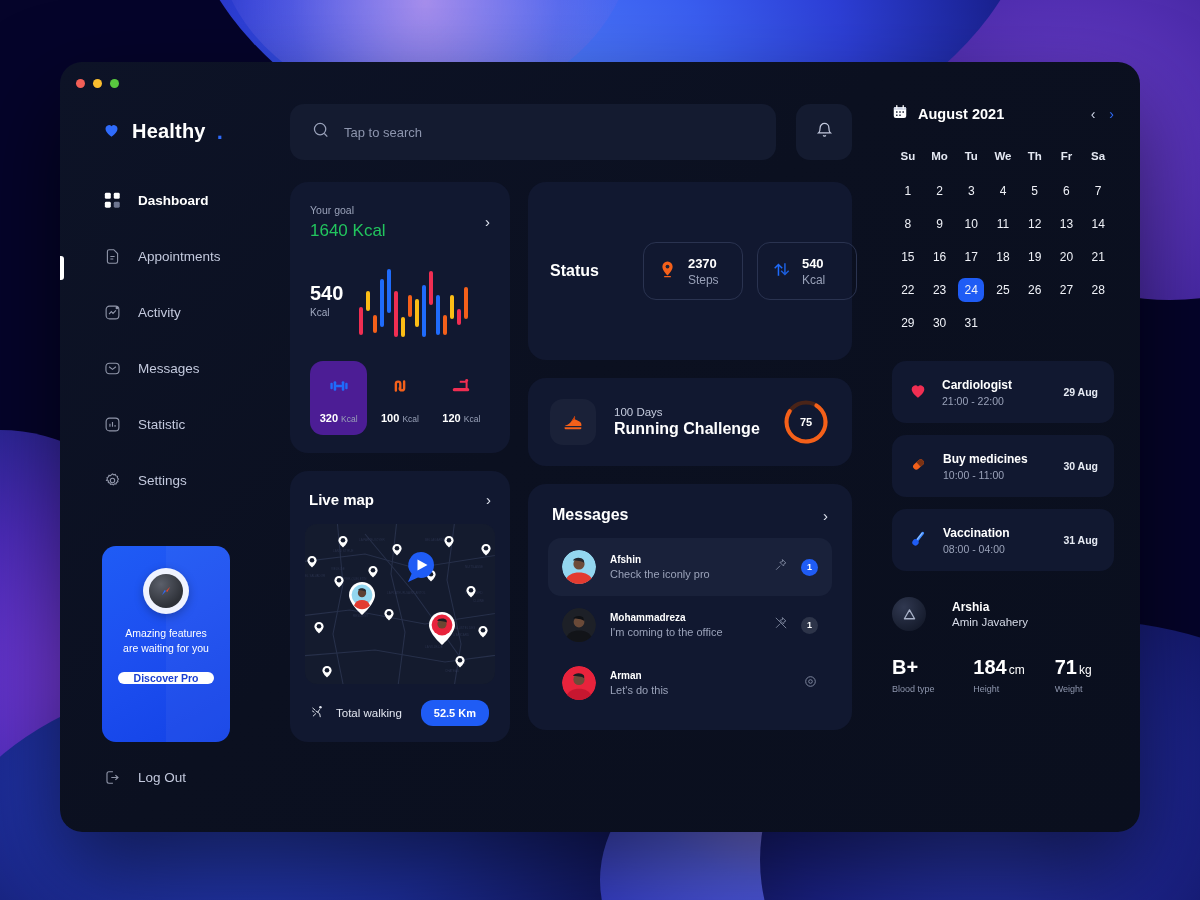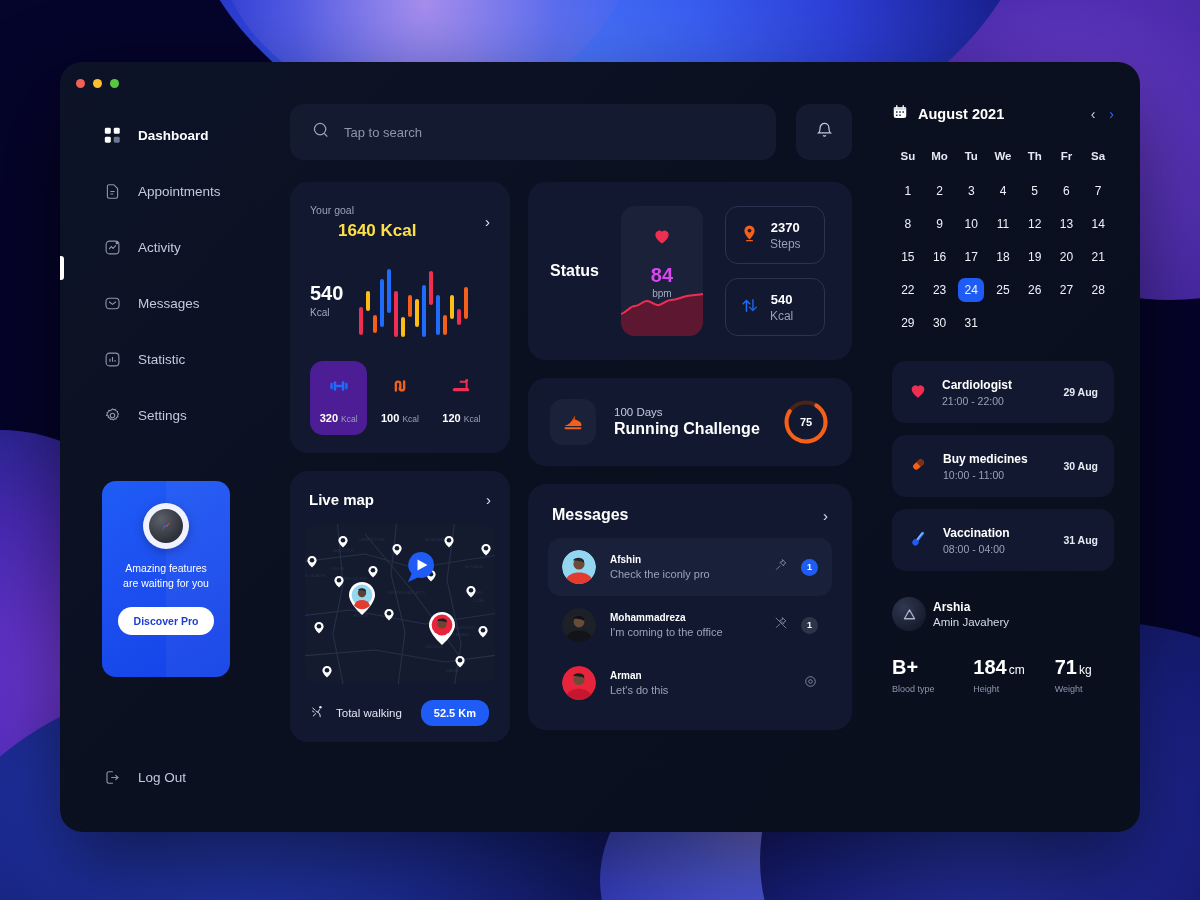--- a/index.html
+++ b/index.html
@@ -86,21 +86,21 @@
   }
   .promo::after{content:"";position:absolute;left:50%;top:0;bottom:0;right:0;background:rgba(255,255,255,.045);}
   .compass { width: 46px; height: 46px; border-radius: 50%; background: #f0f3ff;
     display:flex; align-items:center; justify-content:center; box-shadow:0 3px 10px rgba(0,0,0,.25); z-index:1;}
   .compass-in { width: 34px; height: 34px; border-radius: 50%;
     background: radial-gradient(circle at 35% 30%, #5b5f6a, #2e3138 70%);
     display:flex;align-items:center;justify-content:center; }
   .promo-txt { margin-top: 12px; font-size: 10.5px; color: #fff; text-align: center; line-height: 1.45; z-index:1;}
   .promo-btn {
     margin-top: 16px; background: #fff; color: #1a3fd0; font-size: 10.5px; font-weight: 700;
-    border: none; border-radius: 14px; padding: 8px 16px; cursor: pointer; z-index:1;
+    border: none; border-radius: 14px; padding: 0 16px; cursor: pointer; z-index:1;
   }
   .logout { margin-top: auto; margin-bottom: 40px; }
 
   
   #main { flex: 1; padding: 42px 0 0 0; min-width: 0; display: flex; flex-direction: column; }
   .topbar { display: flex; gap: 20px; padding-right: 28px; margin-bottom: 22px; }
   .search {
     flex: 1; height: 56px; border-radius: 14px; background: #141b30;
     display: flex; align-items: center; gap: 14px; padding: 0 22px; cursor: text;
   }
@@ -117,21 +117,21 @@
   .grid { display: flex; gap: 18px; padding-right: 28px; }
   .col-a { width: 220px; flex: 0 0 220px; display: flex; flex-direction: column; gap: 18px; }
   .col-b { flex: 1; display: flex; flex-direction: column; gap: 18px; min-width: 0; }
 
   .card { background: #111830; border-radius: 18px; }
 
   
   .goal { padding: 22px 20px 18px; }
   .goal-head { display:flex; justify-content: space-between; align-items: flex-start; }
   .goal-sub { font-size: 10.5px; color: #99a1b8; margin-bottom: 5px; }
-  .goal-val { font-size: 17px; font-weight: 700; color: #fde047; margin-left: 28px; }
+  .goal-val { font-size: 17px; font-weight: 400; color: #22c55e; }
   .chev { color: #dfe3ee; font-size: 15px; cursor: pointer; line-height: 1; margin-top: 10px;}
 
   .goal-mid { display: flex; align-items: center; margin-top: 24px; }
   .kcal-big { font-size: 20px; font-weight: 700; color: #fff; line-height: 1; }
   .kcal-sm { font-size: 10px; color: #a1a9c0; margin-top: 4px; }
   .bars { flex: 1; height: 70px; position: relative; margin-left: 14px; }
   .bar { position: absolute; width: 3.2px; border-radius: 2px; }
 
   .acts { display: flex; gap: 4px; margin-top: 26px; }
   .act { flex: 1; border-radius: 13px; padding: 14px 4px 11px; text-align: center; cursor: pointer; }
@@ -143,21 +143,21 @@
   .status { padding: 20px 22px; display: flex; align-items: center; gap: 22px; height: 178px; }
   .status-title { font-size: 16px; font-weight: 700; color: #fff; }
   .hr-card {
     width: 82px; height: 130px; border-radius: 14px; background: #1a2138;
     position: relative; overflow: hidden; display: flex; flex-direction: column;
     align-items: center; padding-top: 20px;
   }
   .hr-bpm { font-size: 20px; font-weight: 700; color: #d946ef; margin-top: 14px; }
   .hr-unit { font-size: 10px; color: #a3abc2; margin-top: 1px; }
   .hr-wave { position: absolute; left: 0; right: 0; bottom: 0; height: 48px; }
-  .stat-pills { display: flex; flex-direction: column; gap: 14px; text-align: center; }
+  .stat-pills { display: flex; flex-direction: row; gap: 14px; }
   .pill {
     width: 100px; height: 58px; border-radius: 13px; border: 1px solid #2a3350;
     display: flex; align-items: center; gap: 11px; padding: 0 14px; cursor: pointer;
   }
   .pill-val { font-size: 13px; font-weight: 700; color: #fff; }
   .pill-unit { font-size: 12px; color: #98a0b7; margin-top: 2px; }
 
   
   .chall { height: 88px; display: flex; align-items: center; padding: 0 22px; gap: 18px; }
   .chall-ico {
@@ -211,21 +211,21 @@
   }
   .cal-day span.num { position: relative; z-index: 1; }
 
   .appts { margin-top: 26px; display: flex; flex-direction: column; gap: 12px; }
   .appt { background: #111830; border-radius: 14px; height: 62px; display: flex; align-items: center;
           padding: 0 16px; gap: 14px; cursor: pointer; }
   .appt-name { font-size: 12px; font-weight: 700; color: #fff; }
   .appt-time { font-size: 10.5px; color: #9aa2b9; margin-top: 3px; }
   .appt-date { margin-left: auto; font-size: 10.5px; font-weight: 700; color: #e6eaf3; }
 
-  .profile { margin-top: 26px; display: flex; align-items: center; gap: 7px; }
+  .profile { margin-top: 26px; display: flex; align-items: center; gap: 26px; }
   .p-av { width: 34px; height: 34px; border-radius: 50%;
           background: radial-gradient(circle at 35% 30%, #303850, #161c2d 75%);
           display:flex;align-items:center;justify-content:center; }
   .p-name { font-size: 12px; font-weight: 700; color: #fff; }
   .p-sub { font-size: 11.5px; color: #d5dae7; margin-top: 2px; }
 
   .vitals { display: flex; margin-top: 26px; gap: 22px; }
   .vital { flex: 1; }
   .v-val { font-size: 20px; font-weight: 700; color: #fff; line-height: 1; }
   .v-val em { font-size: 12px; font-style: normal; font-weight: 400; margin-left: 2px; }
@@ -248,20 +248,29 @@
 
   <div class="traffic">
     <div class="dot" style="background:#f25f57"></div>
     <div class="dot" style="background:#fbbe2f"></div>
     <div class="dot" style="background:#58c93f"></div>
   </div>
 
   <aside id="sidebar">
     <div class="active-bar"></div>
 
+    <div class="brand">
+      <span>
+        <svg width="19" height="18" viewBox="0 0 24 24">
+            <path fill="#2f6bfb" d="M12 21s-8-5.3-8-10.6A4.6 4.6 0 0 1 12 7a4.6 4.6 0 0 1 8 3.4C20 15.7 12 21 12 21z"></path>
+          </svg>
+      </span>
+      <span class="brand-name">Healthy</span>
+      <span class="brand-dot">.</span>
+    </div>
 
     <nav class="nav">
       <div class="nav-item active">
         <span class="nav-ico">
           <svg width="17" height="17" viewBox="0 0 20 20">
               <rect x="1" y="1" width="7" height="7" rx="1.6" fill="#fff"></rect>
               <rect x="11.5" y="1" width="7" height="7" rx="1.6" fill="#fff"></rect>
               <rect x="1" y="11.5" width="7" height="7" rx="1.6" fill="#fff"></rect>
               <rect x="11.5" y="11.5" width="7" height="7" rx="1.6" fill="#6d7590"></rect>
             </svg>

